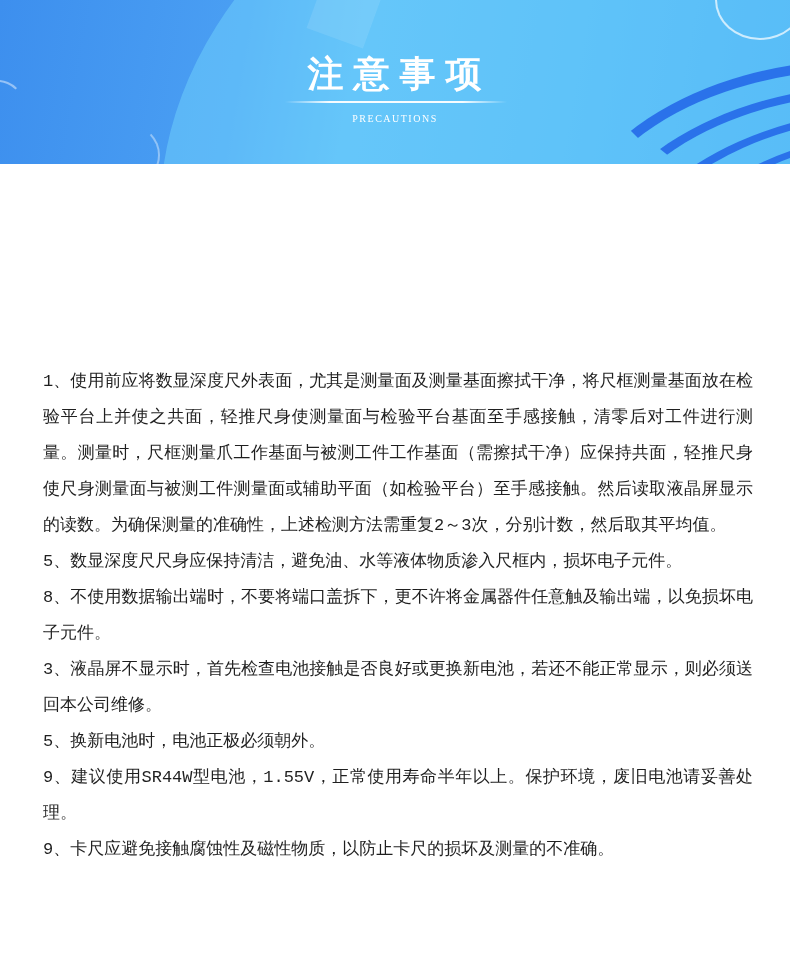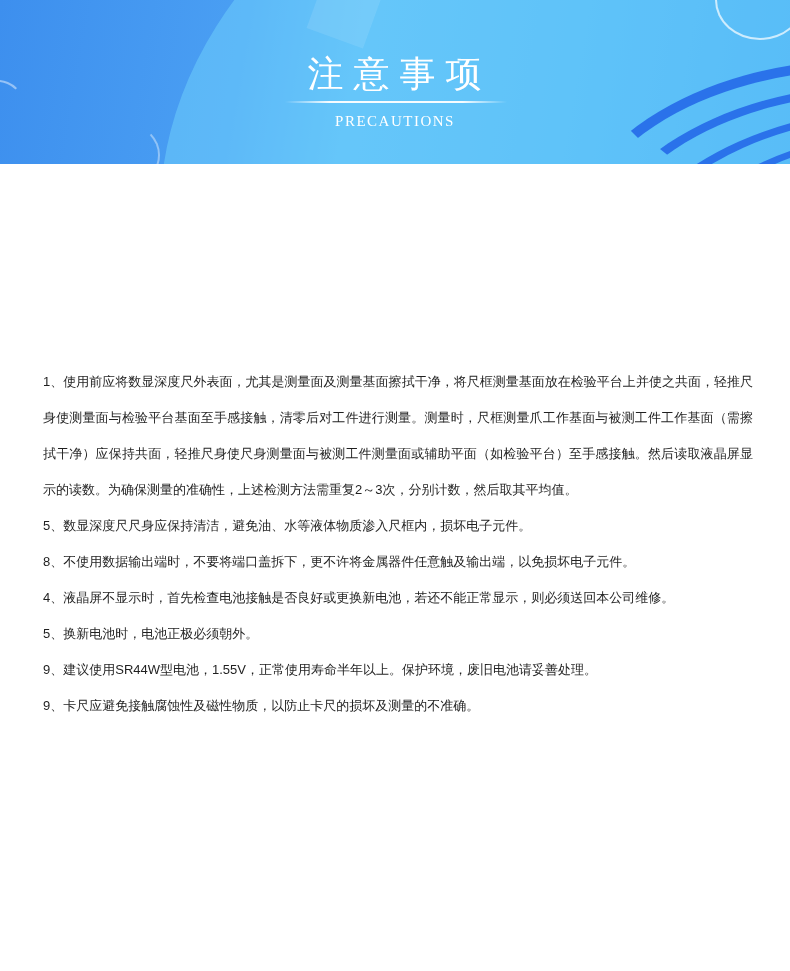--- a/index.html
+++ b/index.html
@@ -41,51 +41,51 @@
       background: rgba(255,255,255,0.10);
       transform: rotate(20deg);
     }
     .banner .title {
       position: absolute;
       left: 0; right: 0;
       top: 50px;
       text-align: center;
       font-family: "DejaVu Sans", sans-serif;
       font-size: 36px;
-      font-weight: normal;
+      font-weight: bold;
       letter-spacing: 10px;
       color: #ffffff;
       padding-left: 9px;
     }
     .banner .title-line {
       position: absolute;
       left: 285px;
       width: 222px;
       top: 101px;
       height: 2px;
       background: linear-gradient(90deg, rgba(255,255,255,0) 0%, rgba(255,255,255,0.95) 20%, rgba(255,255,255,0.95) 80%, rgba(255,255,255,0) 100%);
     }
     .banner .subtitle {
       position: absolute;
       left: 0; right: 0;
       top: 113px;
       text-align: center;
       font-family: "Liberation Serif", serif;
-      font-size: 15px;
+      font-size: 10px;
       letter-spacing: 1.5px;
       color: #ffffff;
     }
 
     .content {
       padding: 200px 0 0 43px;
       width: 790px;
     }
     .item {
-      font-family: Liberation Sans, sans-serif;
-      font-size: 13px;
+      font-family: Liberation Mono, monospace;
+      font-size: 17px;
       line-height: 36px;
       color: #1f1f1f;
       width: 710px;
       text-align: justify;
       word-break: break-all;
     }
   </style>
 </head>
 <body>
 
@@ -103,18 +103,18 @@
 
   <div class="title">注意事项</div>
   <div class="title-line"></div>
   <div class="subtitle">PRECAUTIONS</div>
 </div>
 
 <div class="content">
   <p class="item">1、使用前应将数显深度尺外表面，尤其是测量面及测量基面擦拭干净，将尺框测量基面放在检验平台上并使之共面，轻推尺身使测量面与检验平台基面至手感接触，清零后对工件进行测量。测量时，尺框测量爪工作基面与被测工件工作基面（需擦拭干净）应保持共面，轻推尺身使尺身测量面与被测工件测量面或辅助平面（如检验平台）至手感接触。然后读取液晶屏显示的读数。为确保测量的准确性，上述检测方法需重复2～3次，分别计数，然后取其平均值。</p>
   <p class="item">5、数显深度尺尺身应保持清洁，避免油、水等液体物质渗入尺框内，损坏电子元件。</p>
   <p class="item">8、不使用数据输出端时，不要将端口盖拆下，更不许将金属器件任意触及输出端，以免损坏电子元件。</p>
-  <p class="item">4、液晶屏不显示时，首先检查电池接触是否良好或更换新电池，若还不能正常显示，则必须送回本公司维修。</p>
+  <p class="item">3、液晶屏不显示时，首先检查电池接触是否良好或更换新电池，若还不能正常显示，则必须送回本公司维修。</p>
   <p class="item">5、换新电池时，电池正极必须朝外。</p>
   <p class="item">9、建议使用SR44W型电池，1.55V，正常使用寿命半年以上。保护环境，废旧电池请妥善处理。</p>
   <p class="item">9、卡尺应避免接触腐蚀性及磁性物质，以防止卡尺的损坏及测量的不准确。</p>
 
 </div>
 
 </body></html>

